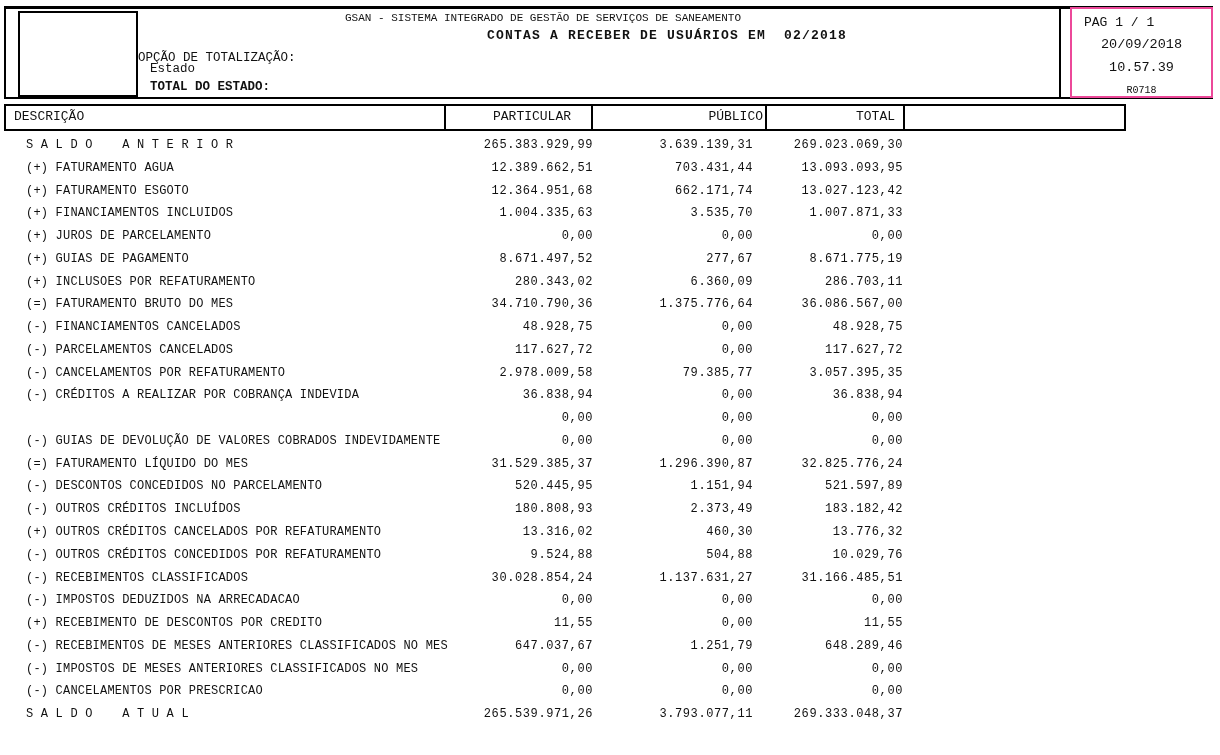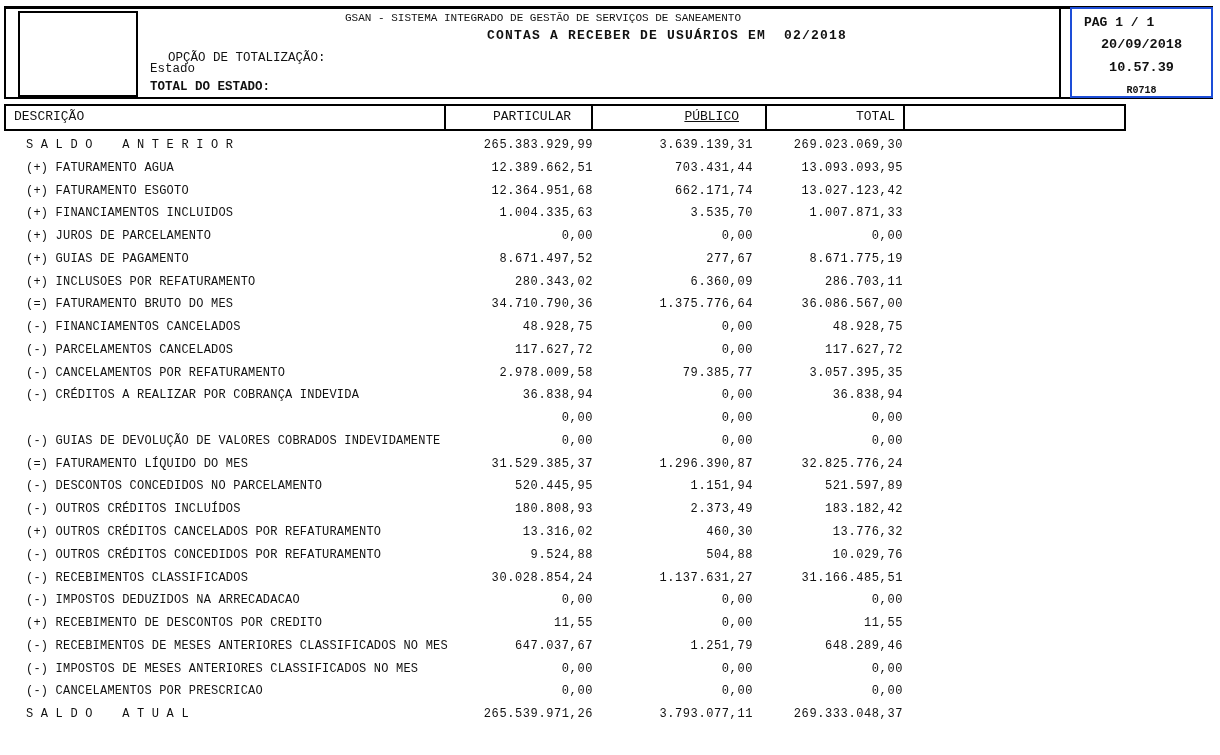--- a/index.html
+++ b/index.html
@@ -15,36 +15,36 @@
   .rule-top    { position:absolute; left:4px;   top:6px;  width:1209px; height:3px; background:#000; }
   .hdr-left    { position:absolute; left:4px;   top:6px;  width:2px;   height:93px; background:#000; }
   .hdr-bottom  { position:absolute; left:4px;   top:97px; width:1209px; height:2px; background:#000; }
   .hdr-midline { position:absolute; left:1059px; top:6px; width:2px;   height:93px; background:#000; }
 
   .logo-box { position:absolute; left:18px; top:11px; width:120px; height:86px; border:2px solid #000; background:#fff; }
 
   .sys-title   { position:absolute; left:345px; top:12px; font-size:11px; white-space:pre; }
   .report-title{ position:absolute; left:487px; top:28px; font-size:13px; font-weight:bold; letter-spacing:1.2px; white-space:pre; }
 
-  .opcao-label { position:absolute; left:168px; top:51px; font-size:12.5px;text-align:right; }
+  .opcao-label { position:absolute; left:138px; top:51px; font-size:12.5px;text-align:right; }
   .opcao-value { position:absolute; left:150px; top:63px; font-size:12.5px; height:9px; line-height:12px; overflow:hidden; }
   .total-label { position:absolute; left:150px; top:80px; font-size:12.5px; font-weight:bold; }
 
-  .pag-box { position:absolute; left:1070px; top:7px; width:143px; height:91px; border:2px solid #1d4ed8; background:#fff;font-weight:bold; }
+  .pag-box { position:absolute; left:1070px; top:7px; width:143px; height:91px; border:2px solid #ec4899; background:#fff; }
   .pag-line  { position:absolute; left:12px; top:6px;  font-size:13px; white-space:pre; }
   .date-line { position:absolute; left:0; top:28px; width:100%; text-align:center; font-size:13.5px; }
   .time-line { position:absolute; left:0; top:51px; width:100%; text-align:center; font-size:13.5px; }
   .code-line { position:absolute; left:0; top:76px; width:100%; text-align:center; font-size:10px; }
 
   
   .thead { position:absolute; left:4px; top:104px; width:1122px; height:27px; border:2px solid #000; background:#fff; font-size:13px; }
   .thead .cell { position:absolute; top:0; height:23px; line-height:22px; white-space:nowrap; }
   .th-desc  { left:8px;   width:425px; text-align:left; }
   .th-part  { left:440px; width:145px; text-align:right; padding-right:20px; }
-  .th-pub   { left:587px; width:172px; text-align:right; padding-right:26px;text-decoration:underline; }
+  .th-pub   { left:587px; width:172px; text-align:right; padding-right:2px; }
   .th-total { left:761px; width:136px; text-align:right; padding-right:40px;margin-left:32px; }
   .vsep { position:absolute; top:0; width:2px; height:23px; background:#000; }
   .vs1 { left:438px; } .vs2 { left:585px; } .vs3 { left:759px; } .vs4 { left:897px; }
 
   
   .tbody { position:absolute; left:0; top:134px; width:1220px; }
   .row { position:relative; width:1220px; height:22.77px; font-size:12px; }
   .row .desc { position:absolute; left:26px; top:0; line-height:22.77px; white-space:pre; letter-spacing:0.2px; }
   .row .val  { position:absolute; top:0; line-height:22.77px; letter-spacing:0.6px; white-space:pre; }
   .val-part  { right:627px; }

